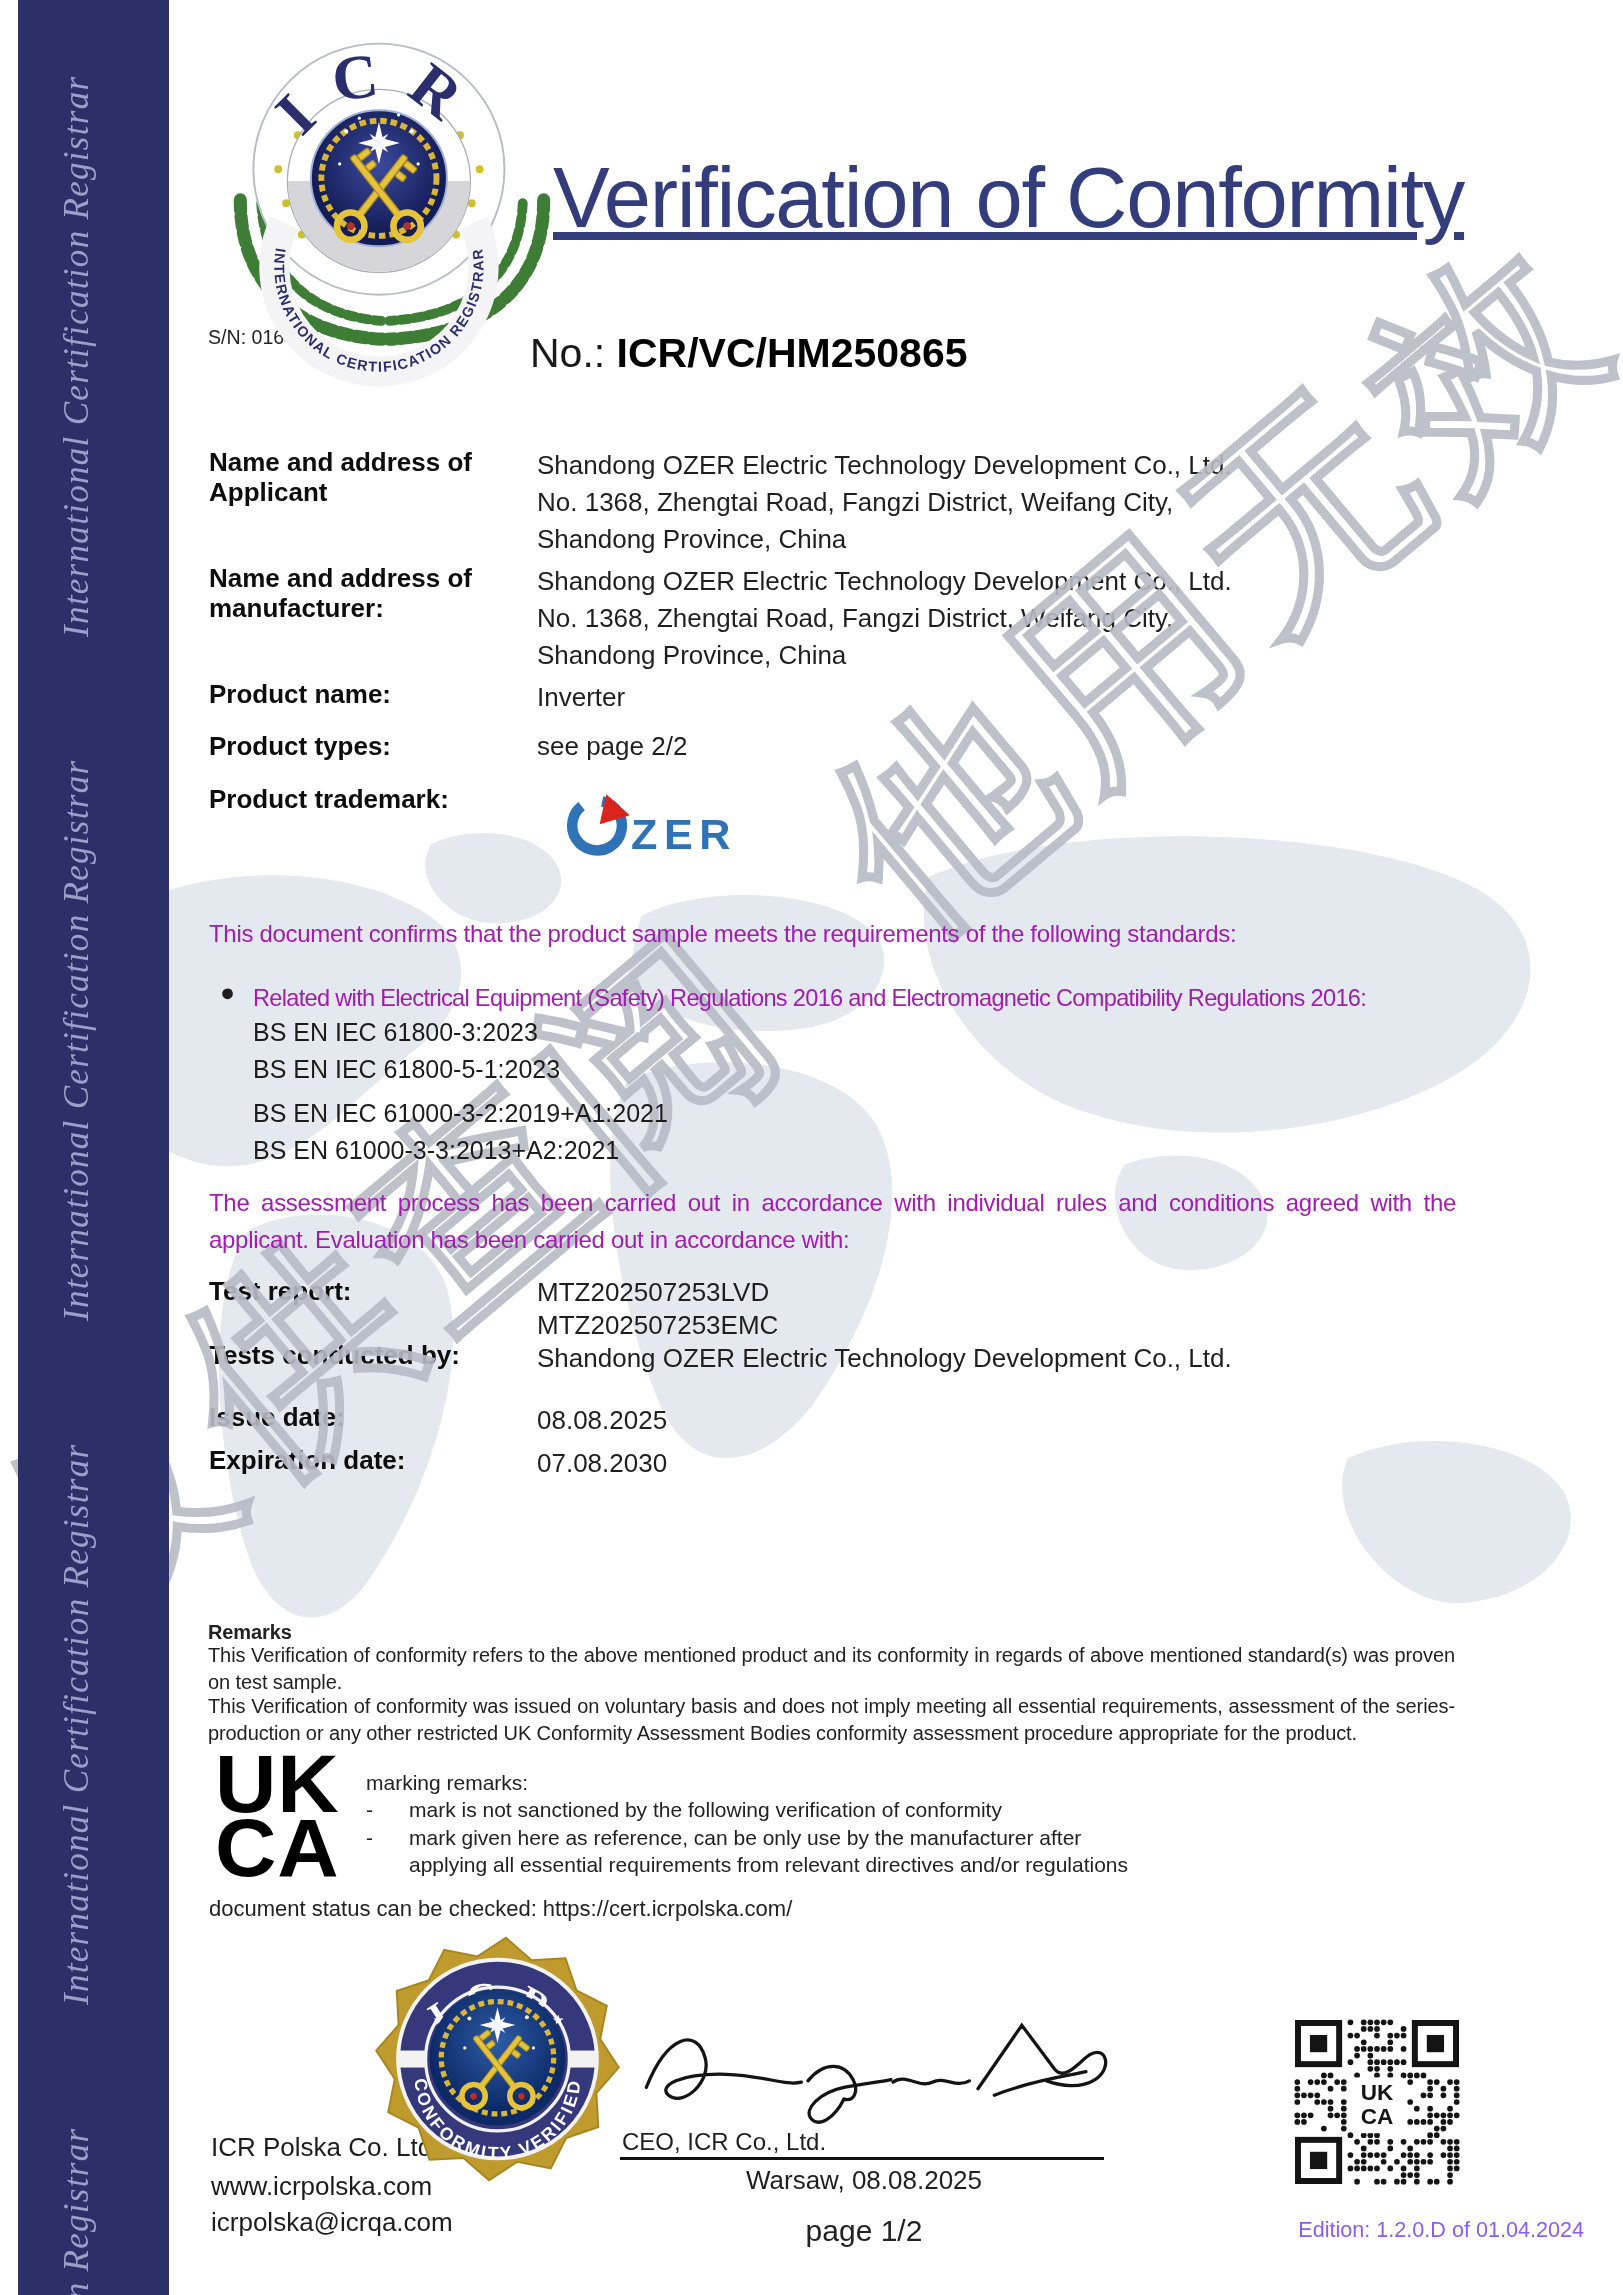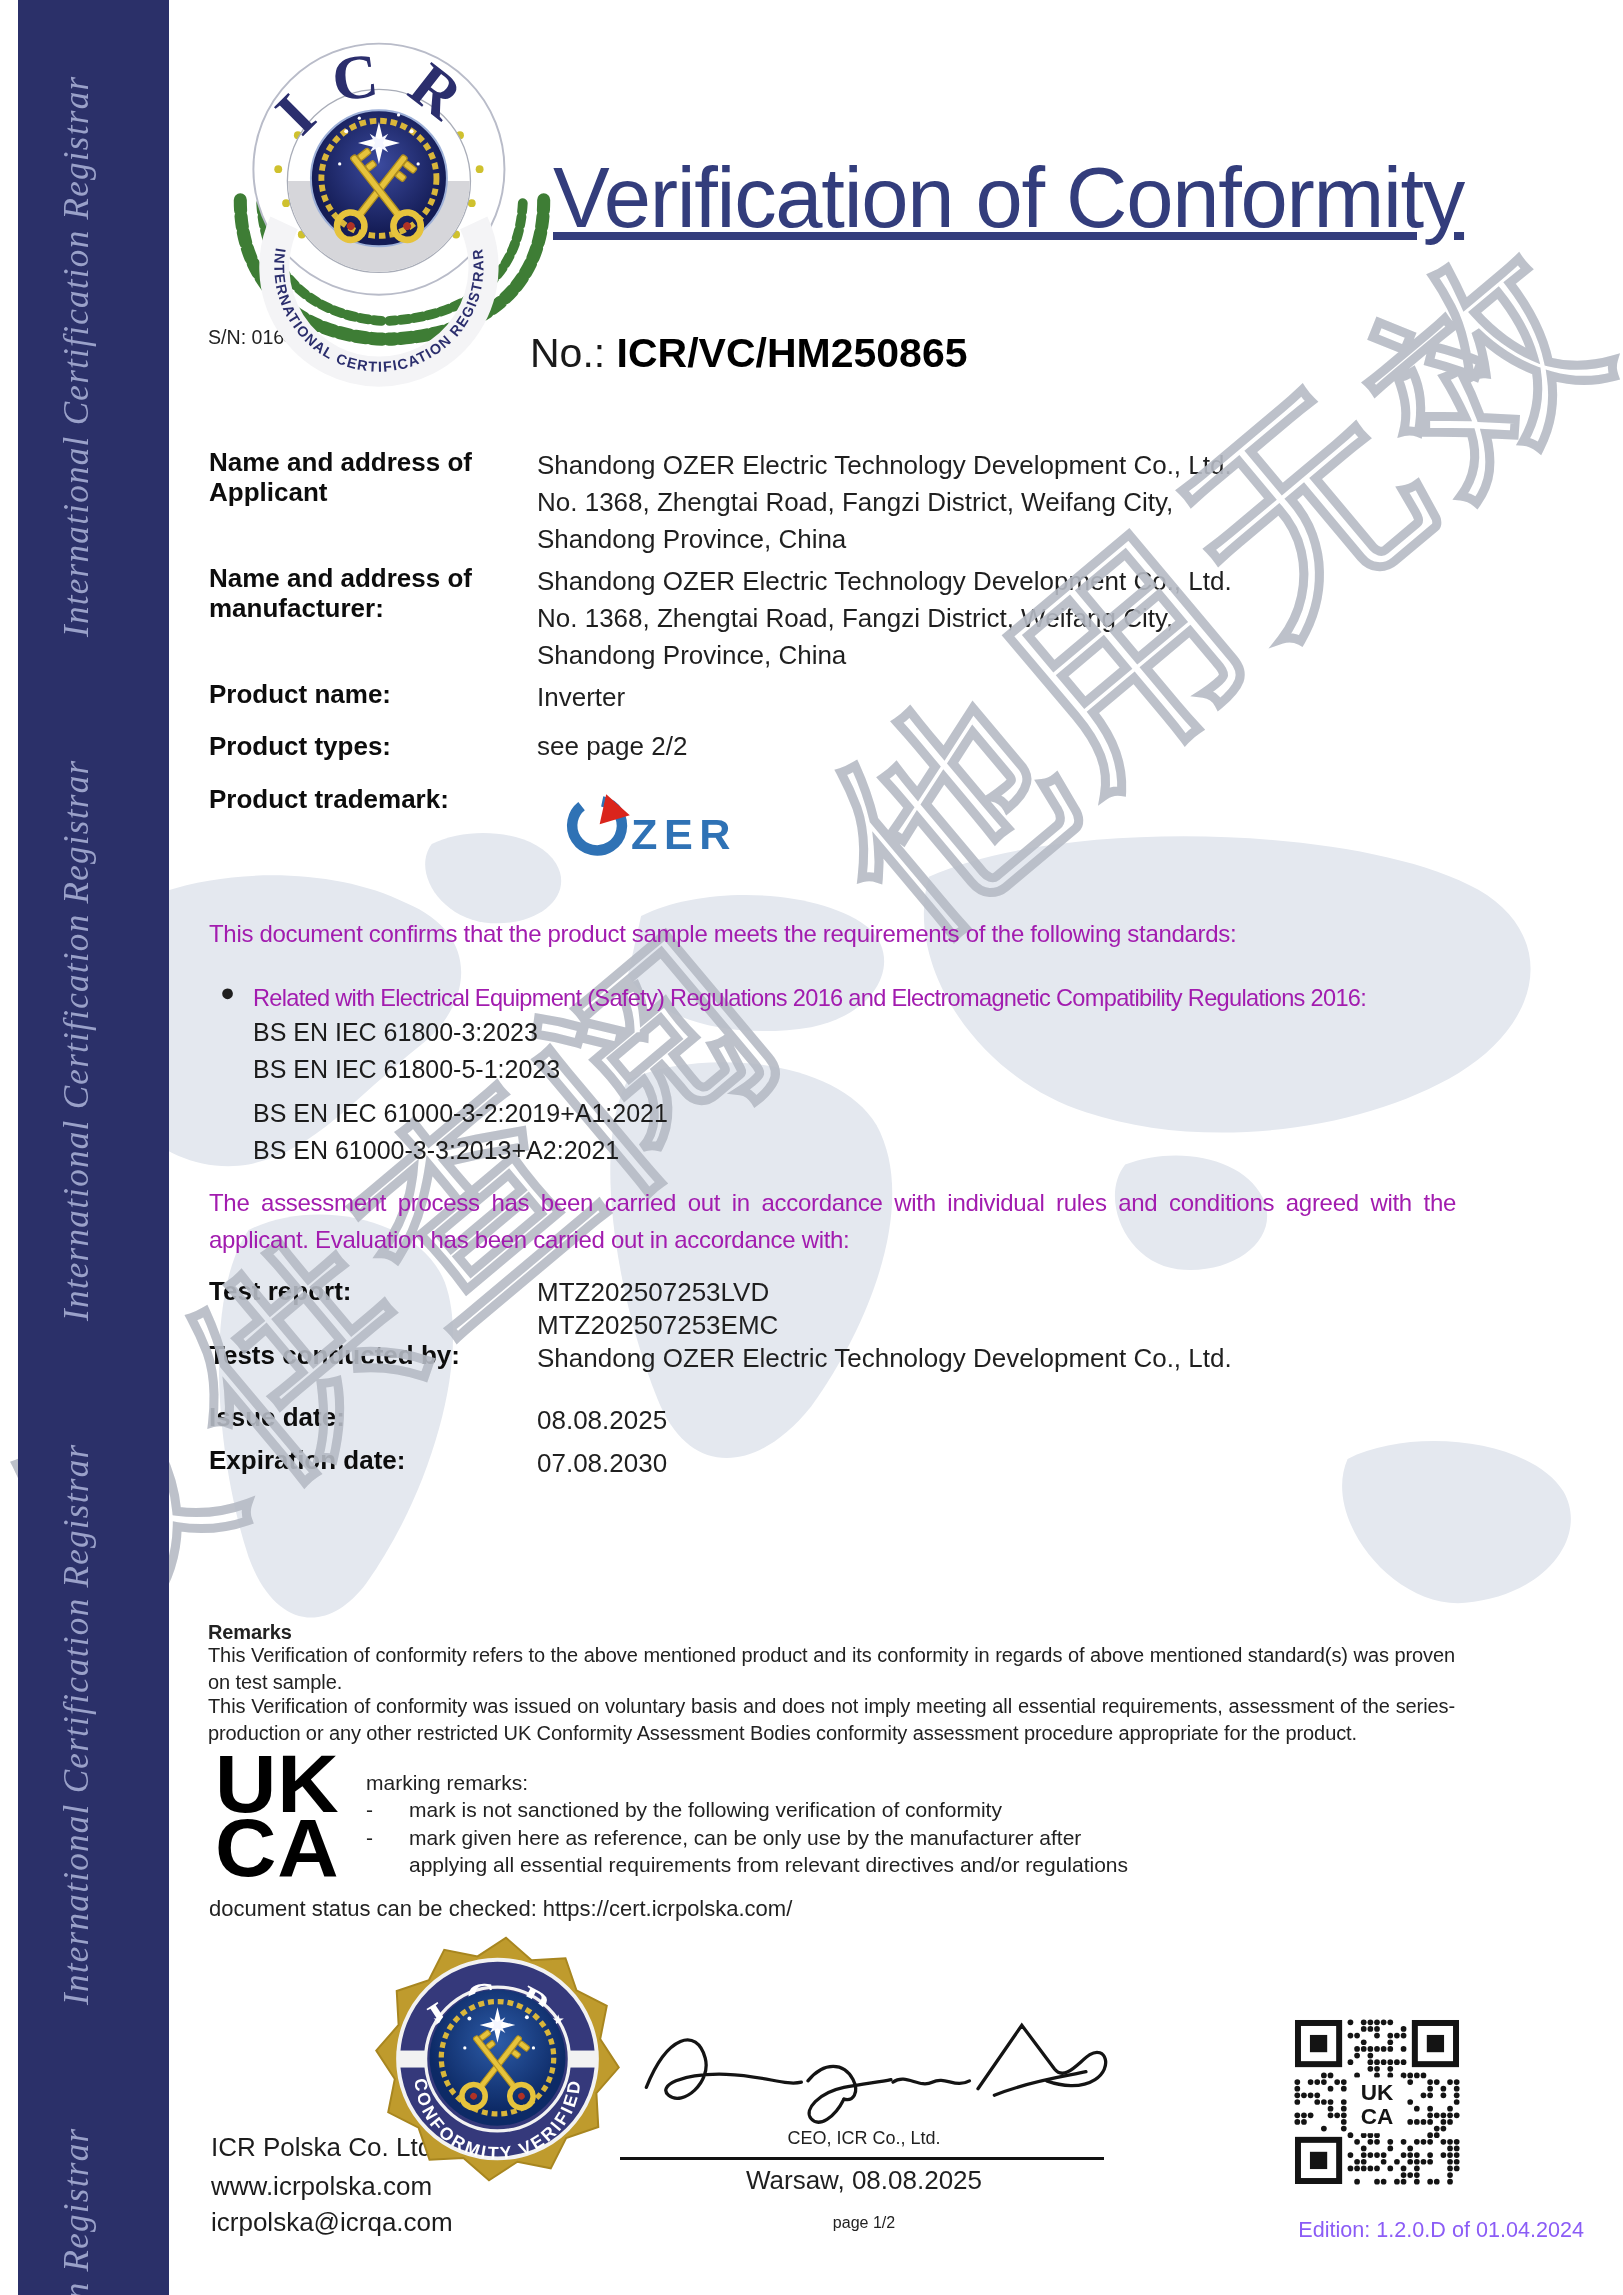--- a/index.html
+++ b/index.html
@@ -31,24 +31,24 @@
   .bull{position:absolute;left:220px;font-size:25px;}
   
   .rem{position:absolute;left:208px;width:1247px;font-size:20px;line-height:27px;
        text-align:justify;color:#222;letter-spacing:-0.1px;}
   #remhead{font-weight:700;text-align:left;}
   #ukca{left:215px;top:1752px;width:131px;font-weight:700;font-size:81px;line-height:64px;
         letter-spacing:0.7px;color:#000;transform:scaleX(1.05);transform-origin:left top;}
   .mark{position:absolute;font-size:21px;color:#222;}
   
   .foot{position:absolute;left:211px;font-size:26px;color:#1c1c1c;}
-  #ceo{left:622px;top:2128px;width:484px;text-align:center;font-size:18px;}
+  #ceo{left:622px;top:2128px;width:484px;text-align:left;font-size:24px;}
   #sigline{left:620px;top:2157px;width:484px;height:2.6px;background:#111;}
   #warsaw{left:622px;top:2165px;width:484px;text-align:center;font-size:26px;}
-  #pageno{left:707px;top:2214px;width:314px;text-align:center;font-size:16px;color:#222;}
+  #pageno{left:707px;top:2214px;width:314px;text-align:center;font-size:30px;color:#222;}
   #edition{left:1191px;top:2217px;width:393px;text-align:right;font-size:21.6px;color:#8b5cf6;}
   svg{overflow:visible;}
 </style>
 </head>
 <body>
 
 <div id="page">
 
   <svg id="map" class="abs" width="1623" height="2295" viewBox="0 0 2481 3508">
     <g fill="#e4e8ef">

